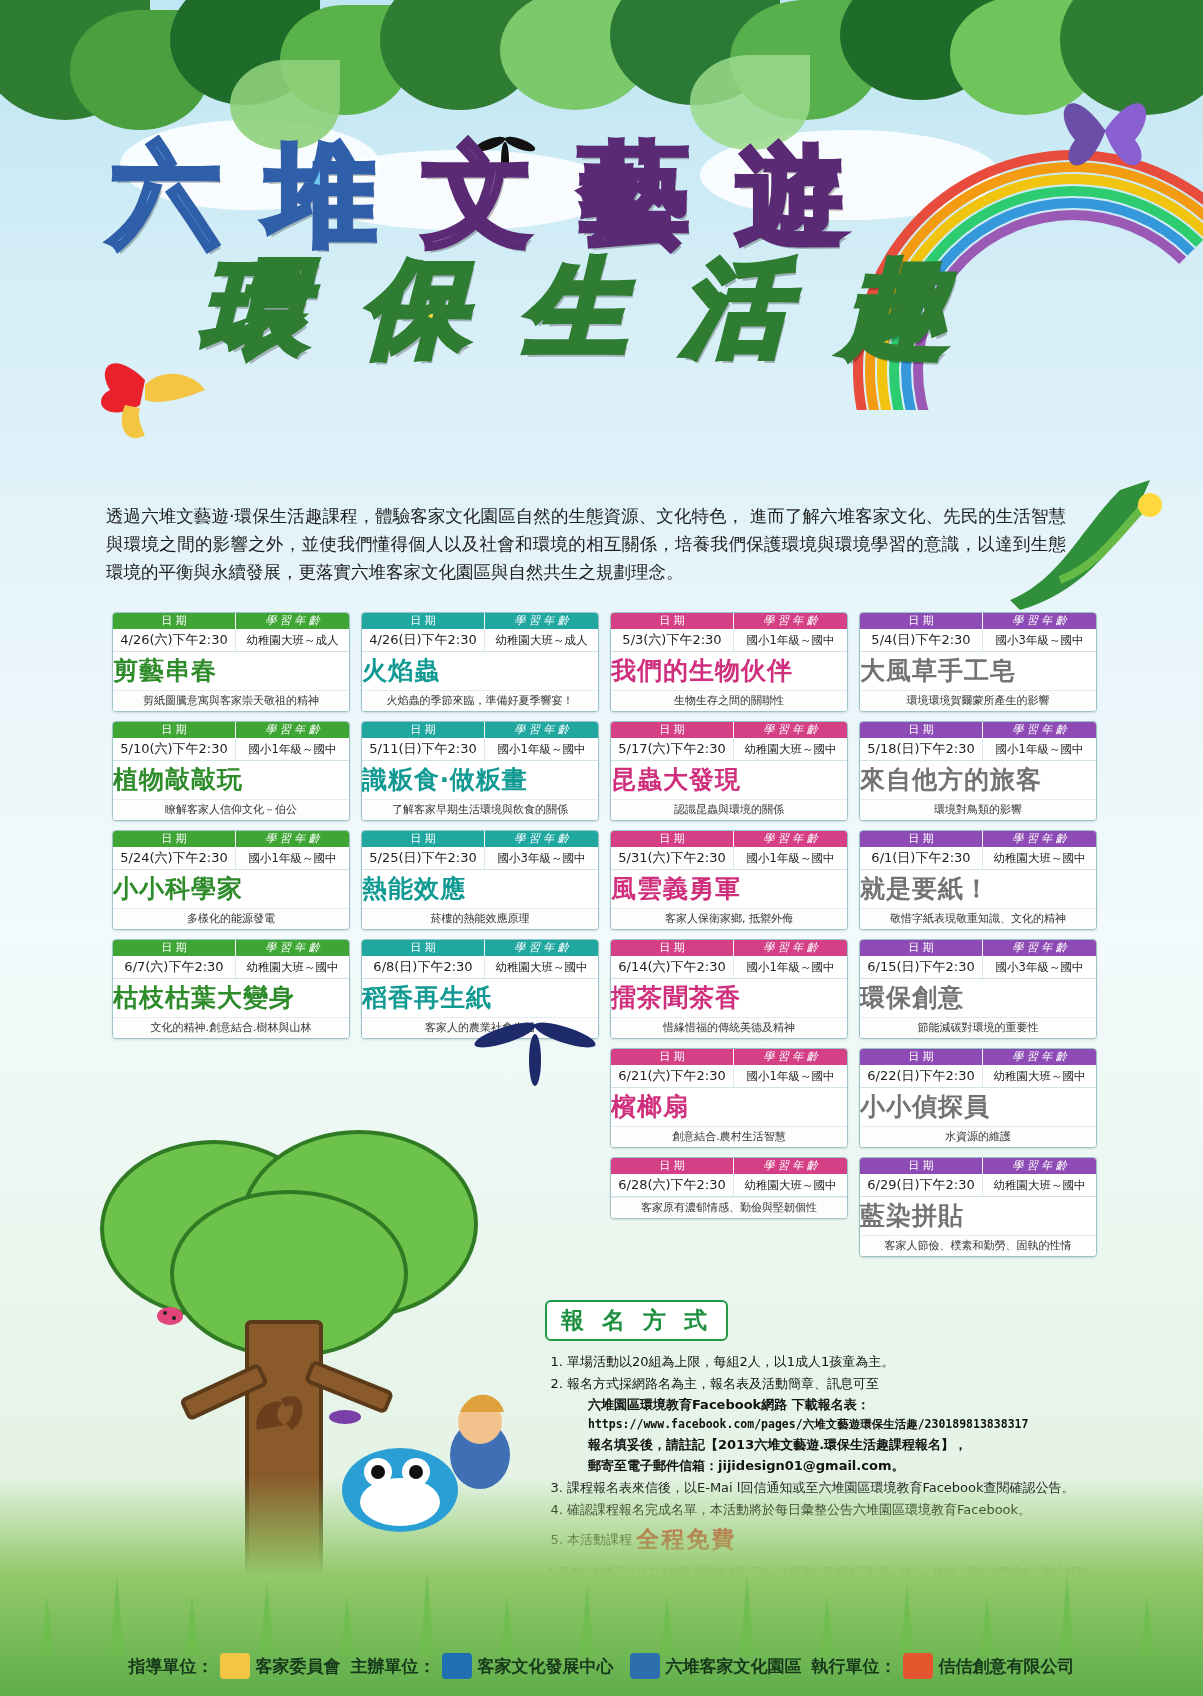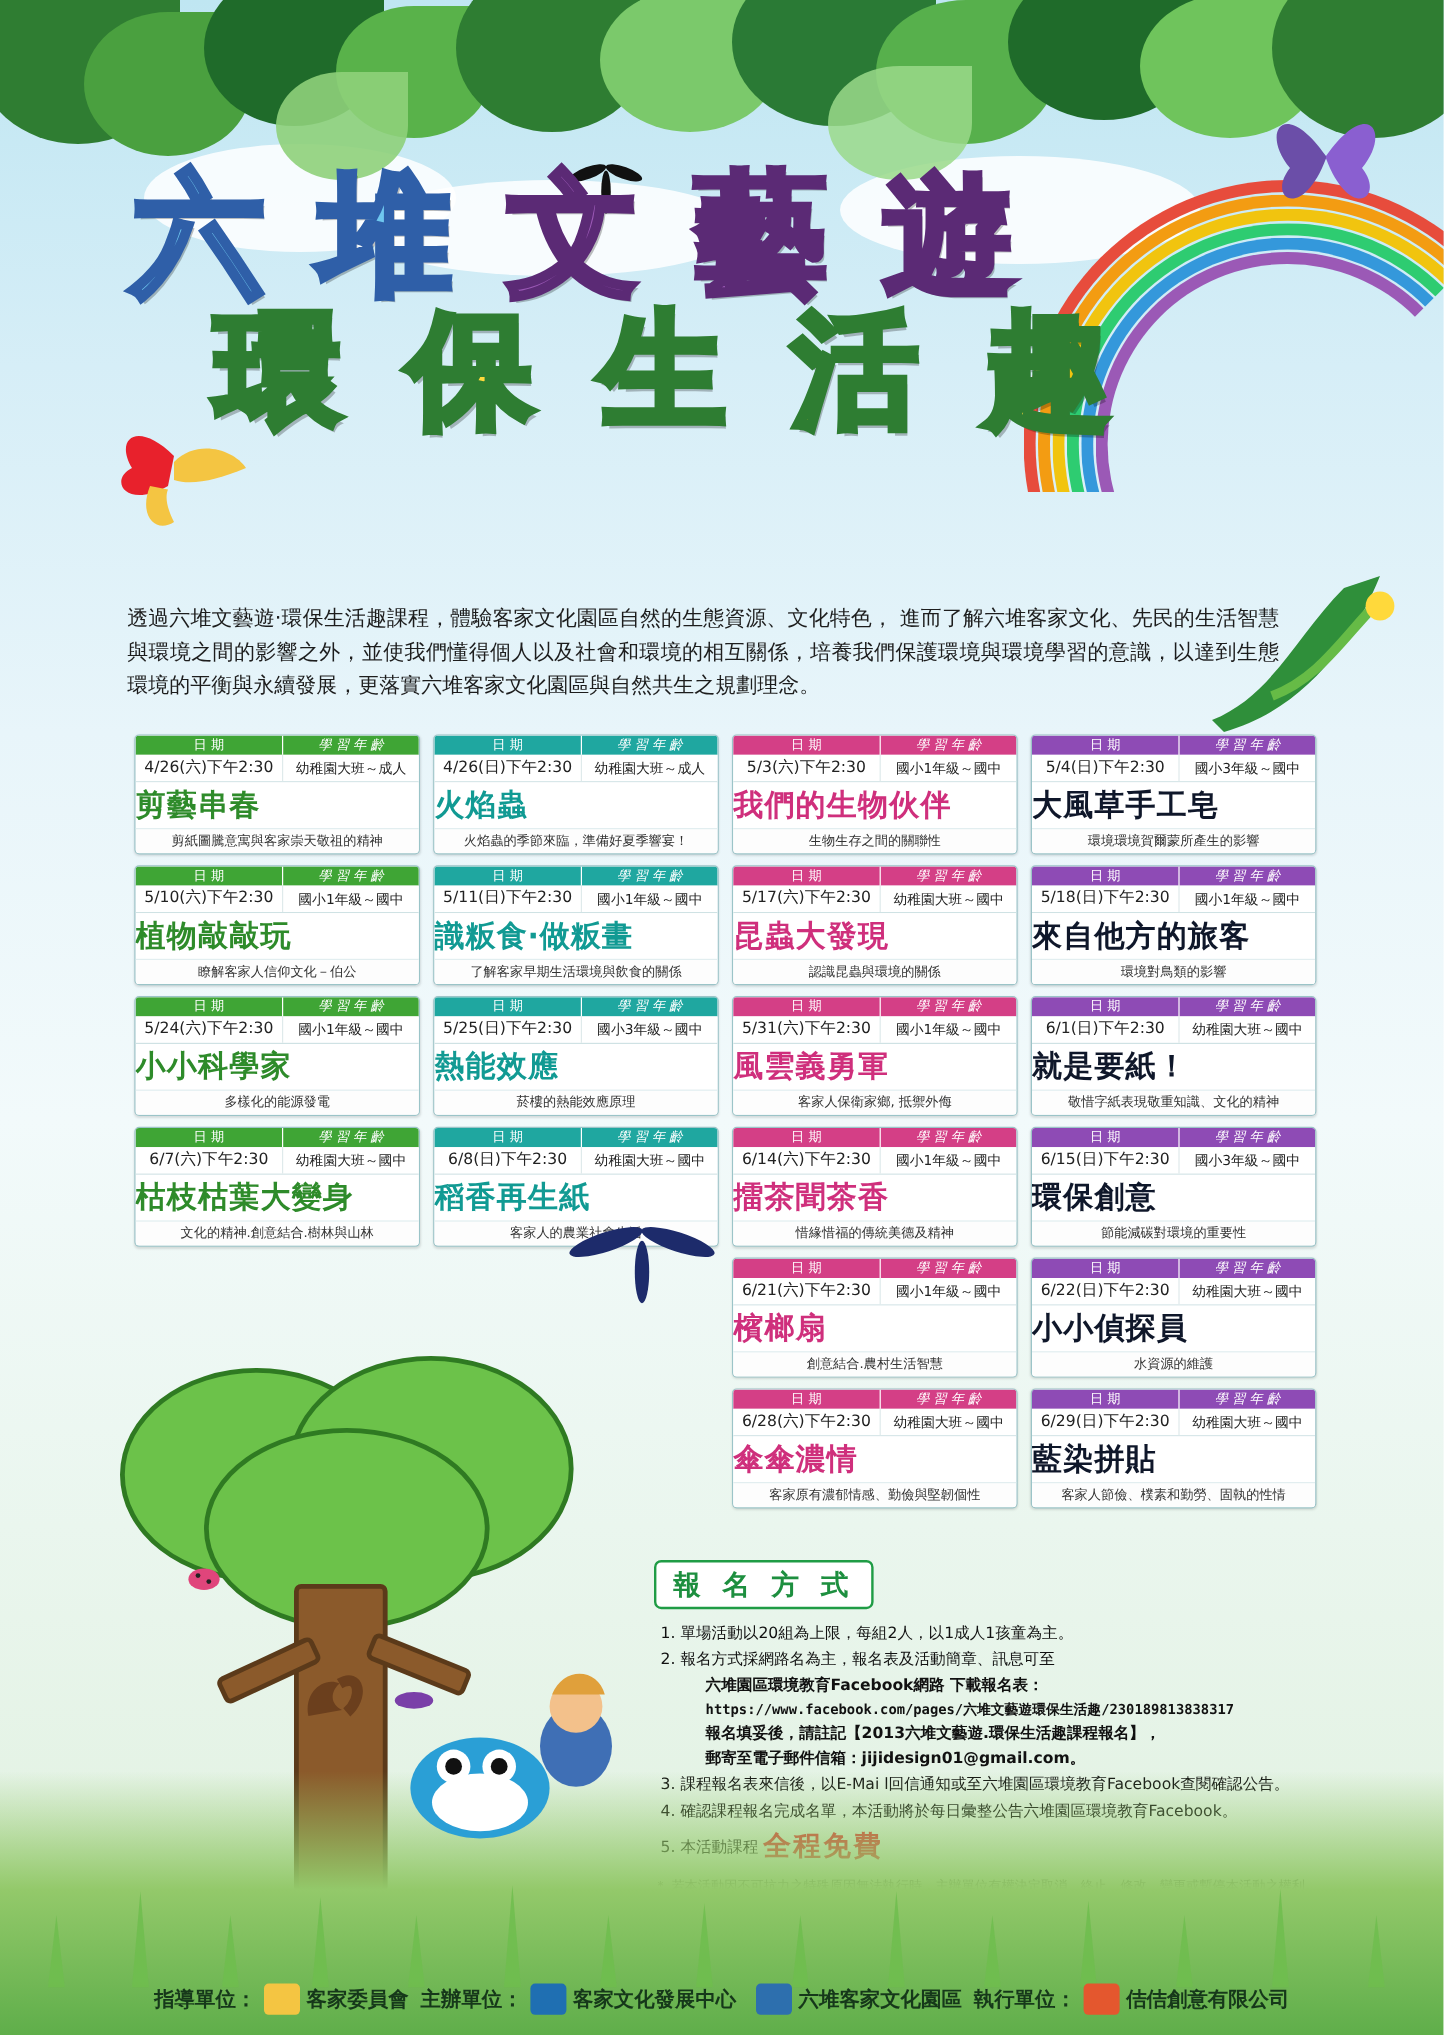--- a/index.html
+++ b/index.html
@@ -15,21 +15,21 @@
   .leaf{position:absolute;border-radius:50% 0 50% 50%;}
   .cloud{position:absolute;background:#fff;border-radius:50%;opacity:.85;}
   .rb{position:absolute;border-radius:50%;border-style:solid;border-color:transparent;}
 
   
   #title-block{position:absolute;left:110px;top:140px;width:900px;height:300px;}
   .t-line1{font-size:110px;font-weight:bold;letter-spacing:4px;line-height:1;}
   .t-char{display:inline-block;}
   .blue-char{color:#6fc7ef;-webkit-text-stroke:5px #2f5fa8;text-shadow:3px 4px 0 rgba(0,0,0,.25);}
   .purple-char{color:#9b59b6;-webkit-text-stroke:5px #5b2a75;text-shadow:3px 4px 0 rgba(0,0,0,.25);}
-  .t-line2{font-size:104px;font-weight:bold;letter-spacing:10px;line-height:1;margin-top:6px;margin-left:70px;}
+  .t-line2{font-size:104px;font-weight:bold;letter-spacing:10px;line-height:1;margin-top:6px;margin-left:92px;font-style:italic;}
   .yellow-char{color:#ffd93b;-webkit-text-stroke:6px #2e7d32;text-shadow:3px 5px 0 rgba(0,0,0,.25);}
 
   
   #intro{position:absolute;left:106px;top:484px;width:960px;
     font-size:17.5px;line-height:1.62;color:#1d1d1d;text-align:justify;}
 
   
   #grid{position:absolute;left:112px;top:612px;width:1000px;}
   .col{position:absolute;width:238px;}
   .card{width:236px;margin-bottom:9px;border:1px solid #9bc4c8;border-radius:4px;
@@ -47,21 +47,21 @@
     border-top:1px solid #e2eef0;background:#fdfdfd;}
 
   
   .c-green  .hdr{background:#3fa535;}
   .c-green  .name{color:#2e8b2a;}
   .c-teal   .hdr{background:#1fa7a0;}
   .c-teal   .name{color:#119a93;}
   .c-pink   .hdr{background:#d43f86;}
   .c-pink   .name{color:#cf2f7c;}
   .c-purple .hdr{background:#8e4bb5;}
-  .c-purple .name{color:#0f172a;}
+  .c-purple .name{color:#737373;}
 
   
   #reg{position:absolute;left:545px;top:1300px;width:580px;}
   #reg-title{display:inline-block;border:2px solid #1f9c45;border-radius:6px;
     padding:3px 14px;background:#fff;color:#1d8f3f;font-size:23px;font-weight:bold;letter-spacing:5px;}
   #reg ol{margin:10px 0 0 4px;padding-left:18px;font-size:13px;line-height:1.62;color:#111;}
   #reg ol li{margin-bottom:1px;}
   .sub{display:block;margin-left:21px;font-weight:bold;}
   .url{font-family:"DejaVu Sans Mono","Liberation Mono",monospace;font-size:11.5px;}
   .free{color:#e8212c;font-size:23px;font-weight:bold;letter-spacing:2px;vertical-align:-3px;}
@@ -337,21 +337,20 @@
       </div>
       <div class="card">
         <div class="hdr">
           <div class="h1">日 期</div>
           <div class="h2">學 習 年 齡</div>
         </div>
         <div class="meta">
           <div class="m1">6/28(六)下午2:30</div>
           <div class="m2">幼稚園大班～國中</div>
         </div>
-        <div class="name">傘傘濃情</div>
         <div class="desc">客家原有濃郁情感、勤儉與堅韌個性</div>
       </div>
     </div>
   <div class="col c-purple" id="col3" style="left:747px;top:0px;">
       <div class="card">
         <div class="hdr">
           <div class="h1">日 期</div>
           <div class="h2">學 習 年 齡</div>
         </div>
         <div class="meta">

